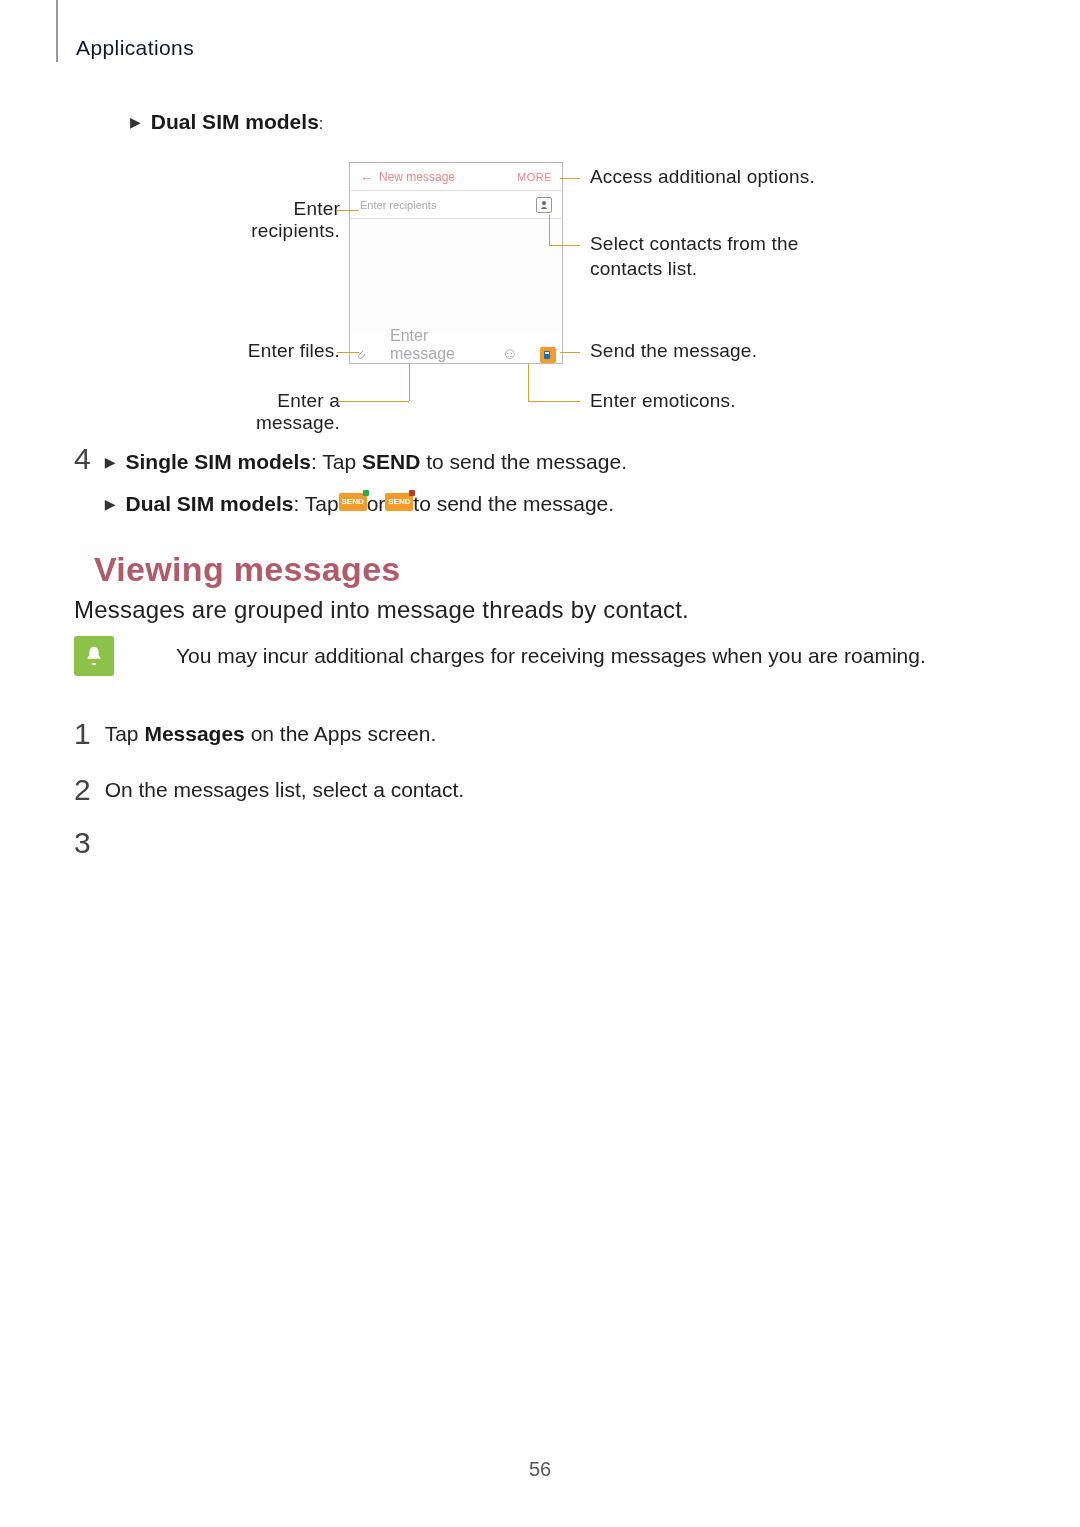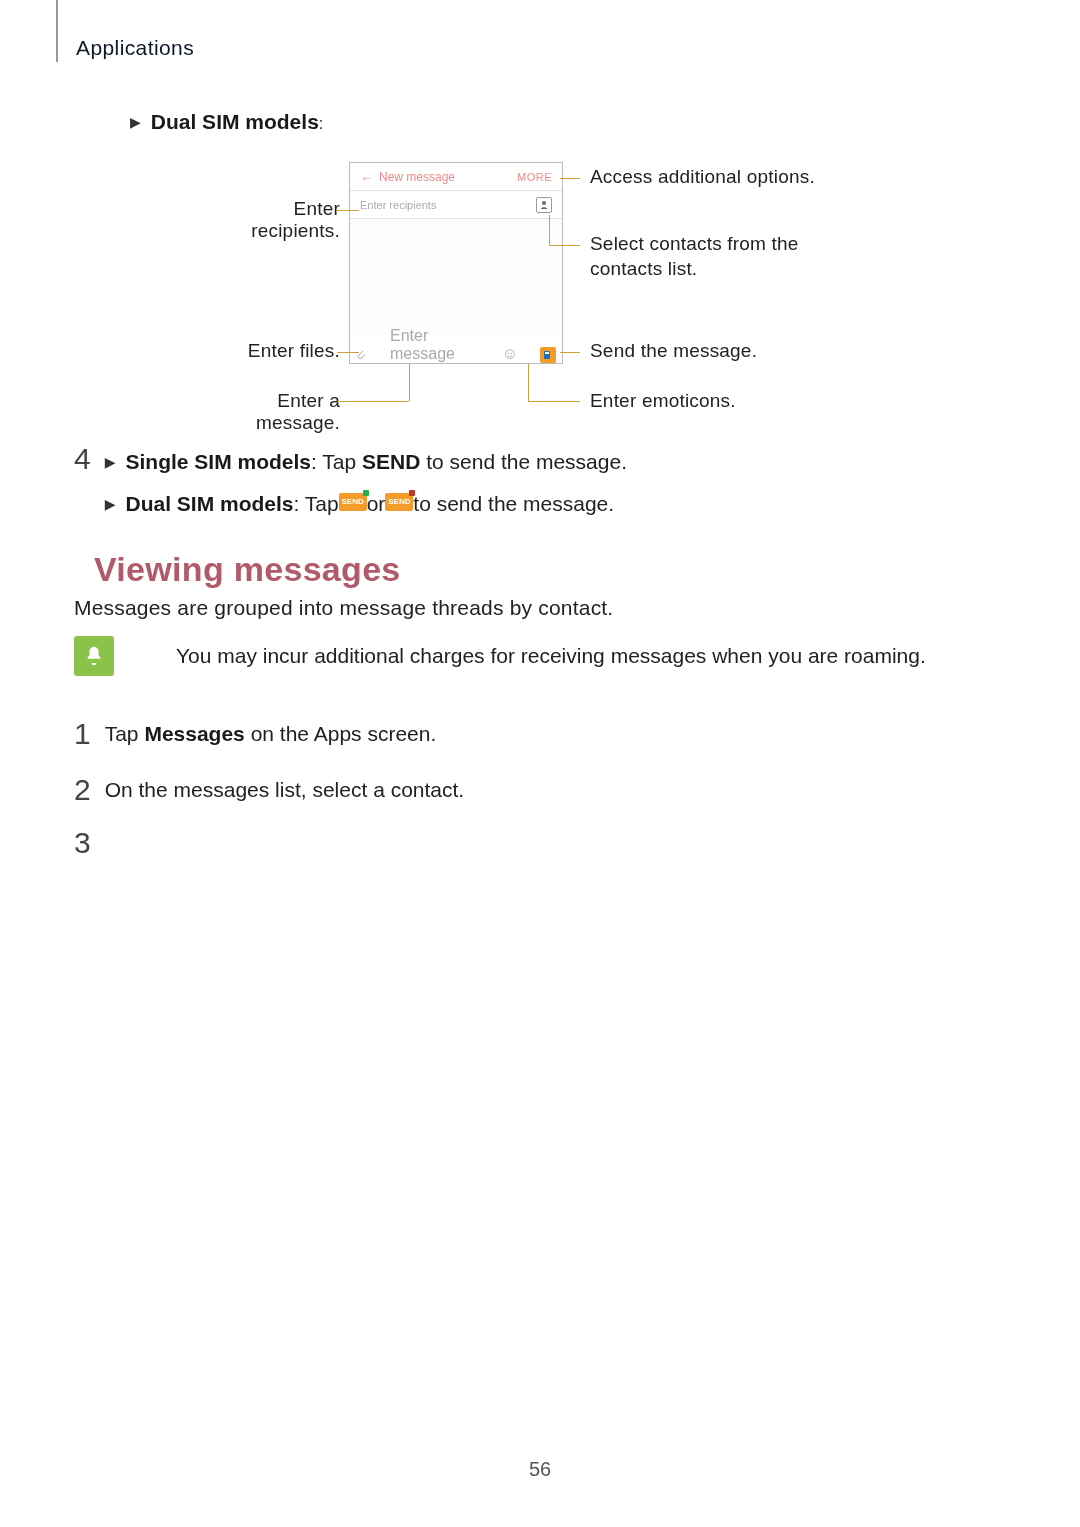--- a/index.html
+++ b/index.html
@@ -129,21 +129,21 @@
 
     .section-heading {
       position:absolute; left:74px; top:550px;
       font-size: 34px; font-weight:700;
       color:#b05a6a;
       letter-spacing:.3px;
       margin-left:20px;
     }
     .body-para {
       position:absolute; left:74px;
-      font-size: 21px; color:#222;
+      font-size: 24px; color:#222;
       letter-spacing:.2px;
     }
     .note-row { position:absolute; left:74px; top:636px; display:flex; align-items:center; gap:18px; }
     .note-icon {
       width:40px;height:40px; border:2px solid #8bc34a; background:#8bc34a; border-radius:3px;
       display:flex;align-items:center;justify-content:center; color:#fff;
     }
 
     .page-number {
       position:absolute; left:50%; transform:translateX(-50%);

